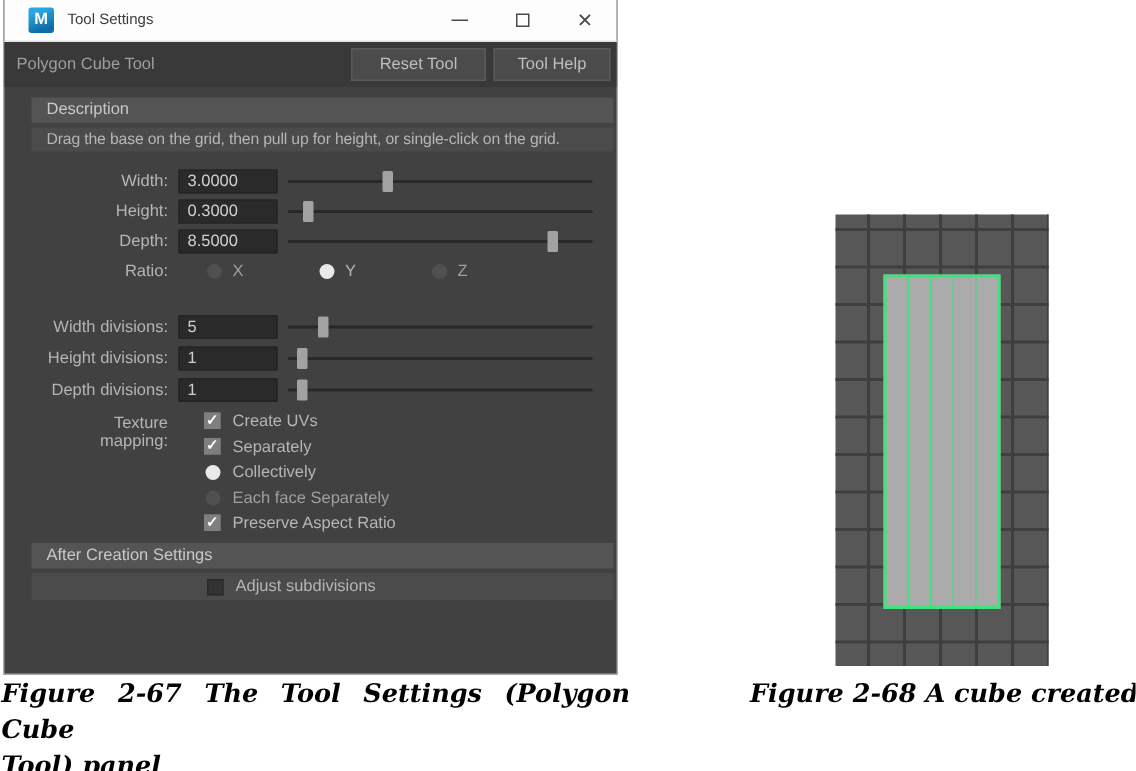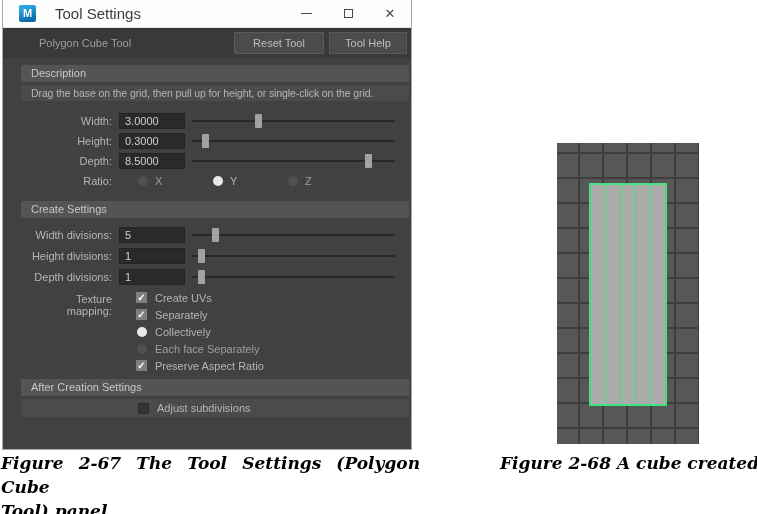--- a/index.html
+++ b/index.html
@@ -7,29 +7,29 @@
   .page { position:relative; width:757px; height:514px; background:#fff; }
 
   
   .window { position:absolute; left:2px; top:0; width:410px; height:450px;
             background:#414141; border:1px solid #a8a8a8; border-top:none; }
   .titlebar { height:28px; background:#fdfdfd; border-bottom:1px solid #e2e2e2;
               display:flex; align-items:center; }
   .maya-icon { width:17px; height:17px; margin-left:16px; border-radius:2px;
                background:linear-gradient(160deg,#2aa7e0 20%,#0f6da6 80%);
                color:#fff; font-size:11px; font-weight:bold; text-align:center; line-height:17px; }
-  .win-title { margin-left:19px; font-size:15px; color:#3c3c3c; }
+  .win-title { margin-left:9px; font-size:10px; color:#3c3c3c; }
   .win-controls { margin-left:auto; display:flex; height:100%; }
   .ctrl { width:42px; height:100%; display:flex; align-items:center; justify-content:center;
           color:#4a4a4a; font-size:13px; cursor:default; }
   .ctrl .min-bar { width:11px; height:1px; background:#4a4a4a; }
   .ctrl .max-box { width:9px; height:9px; border:1px solid #4a4a4a; }
 
   .toolbar { height:30px; background:#393939; display:flex; align-items:center; padding:0 4px 0 8px; }
-  .tool-name { font-size:11px; color:#9e9e9e;margin-left:28px; }
+  .tool-name { font-size:11px; color:#9e9e9e; }
   .tb-spacer { flex:1; }
   .tbtn { height:22px; background:#4b4b4b; border:1px solid #5a5a5a; color:#bfbfbf;
           font-size:11px; display:flex; align-items:center; justify-content:center; margin-left:5px; }
   .tbtn.reset { width:90px;margin-left:32px; }
   .tbtn.help { width:78px; }
 
   .content { padding-top:7px; }
   .sect-header { margin:0 2px 0 18px; height:17px; background:#545454; color:#c8c8c8;
                  font-size:11px; line-height:17px; padding-left:10px; }
   .desc-row { margin:3px 2px 0 18px; height:16px; background:#4b4b4b; color:#b5b5b5;
@@ -163,21 +163,20 @@
           <span class="radio on"></span>
           <span class="opt-label lit">Y</span>
         </div>
         <div class="radio-item">
           <span class="radio"></span>
           <span class="opt-label">Z</span>
         </div>
       </div>
 
       <div class="gap10"></div>
-      <div class="sect-header">Create Settings</div>
       <div class="gap6"></div>
 
       <div class="row row21">
         <div class="row-label">Width divisions:</div>
         <input class="field" value="5" style="">
         <div class="slider">
           <div class="track"></div>
           <div class="handle" style="left: 10%;"></div>
         </div>
       </div>

